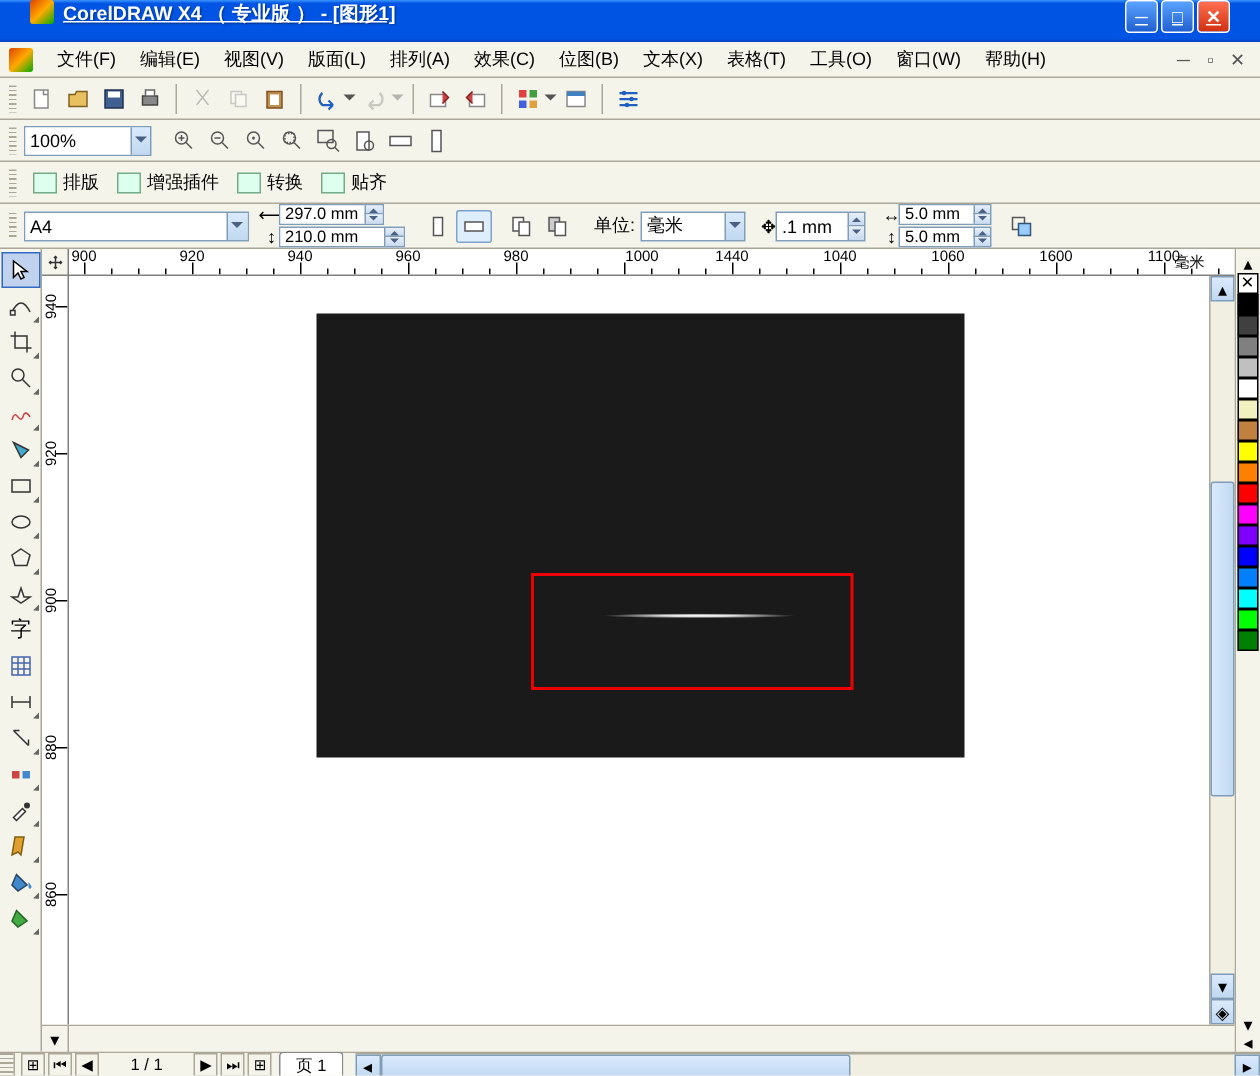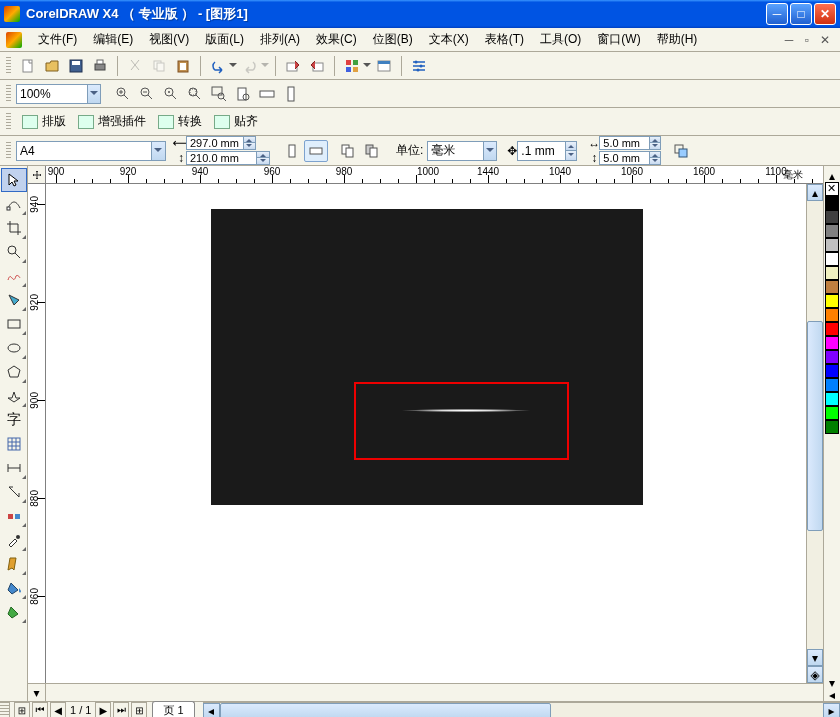--- a/index.html
+++ b/index.html
@@ -1,19 +1,19 @@
 <!DOCTYPE html>
 <html><head>
 <meta charset="utf-8">
 <style>
 * { margin:0; padding:0; box-sizing:border-box; font-family:"Tahoma","SimSun",sans-serif; font-size:12px; }
 body { width:840px; height:717px; background:#ece9d8; overflow:hidden; }
 
 
-.titlebar { height:28px; background:linear-gradient(to bottom,#3a95ff 0%,#0054e3 8%,#0054e3 92%,#0040c0 100%); display:flex; align-items:center; padding:0 4px; color:#fff; }
+.titlebar { height:28px; background:linear-gradient(to bottom,#3a95ff 0%,#0054e3 8%,#0054e3 92%,#0040c0 100%); display:flex; align-items:flex-start; padding:0 20px; color:#fff;text-decoration:underline; }
 .titlebar .app-icon { width:16px; height:16px; background:linear-gradient(135deg,#d40 0%,#fa0 50%,#0a0 100%); border-radius:2px; margin-right:6px; }
 .titlebar .title { font-weight:bold; font-size:13px; flex:1; text-shadow:1px 1px 1px rgba(0,0,0,.3); }
 .titlebar .winbtns { display:flex; gap:2px; }
 .titlebar .winbtn { width:22px; height:22px; border-radius:3px; border:1px solid #fff; display:flex; align-items:center; justify-content:center; color:#fff; font-weight:bold; background:linear-gradient(to bottom,#5aa3ff,#2060d0); cursor:pointer; }
 .titlebar .winbtn.close { background:linear-gradient(to bottom,#ff7050,#d03010); }
 
 
 .menubar { height:24px; background:#f5f4ea; border-bottom:1px solid #aca899; display:flex; align-items:center; padding:0 6px; }
 .menubar .logo { width:16px; height:16px; background:linear-gradient(135deg,#d40 0%,#fa0 50%,#0a0 100%); border-radius:2px; margin-right:8px; }
 .menubar .menu-item { padding:3px 8px; cursor:pointer; }
@@ -97,21 +97,21 @@
 .palette { width:17px; background:#f5f4ea; display:flex; flex-direction:column; border-left:1px solid #aca899; padding-top:4px; }
 .palette .parr { height:12px; display:flex; align-items:center; justify-content:center; cursor:pointer; }
 .palette .swatch { width:14px; height:14px; margin:0 auto; border:1px solid #000; cursor:pointer; }
 .palette .swatch.none { background:#fff; position:relative; }
 .palette .swatch.none::after { content:"✕"; position:absolute; left:1px; top:-1px; color:#000; font-size:11px; }
 
 
 .pagenav { height:18px; background:#f5f4ea; border-top:1px solid #aca899; border-bottom:1px solid #aca899; display:flex; align-items:center; }
 .pagenav .handle2 { width:10px; height:16px; border-right:1px solid #aca899; background:repeating-linear-gradient(to bottom,#aca899 0,#aca899 1px,transparent 1px,transparent 3px); margin-right:3px; }
 .pagenav .pbtn { width:16px; height:16px; display:flex; align-items:center; justify-content:center; border:1px solid #aca899; background:#f5f4ea; cursor:pointer; margin:0 1px; font-size:10px; }
-.pagenav .pageinfo { padding:0 3px; font-size:11px; }
+.pagenav .pageinfo { padding:0 20px; font-size:11px; }
 .pagenav .tab { border:1px solid #888; border-bottom:none; background:#fff; padding:1px 10px; font-size:11px; margin-left:4px; border-radius:3px 3px 0 0; }
 .pagenav .hscroll { flex:1; margin-left:8px; }
 
 
 .belowcanvas { height:18px; background:#f5f4ea; border-top:1px solid #aca899; }
 .ruler-down-arrow { width:18px; height:18px; display:flex; align-items:center; justify-content:center; border-right:1px solid #aca899; }
 </style>
 </head>
 <body>
 

